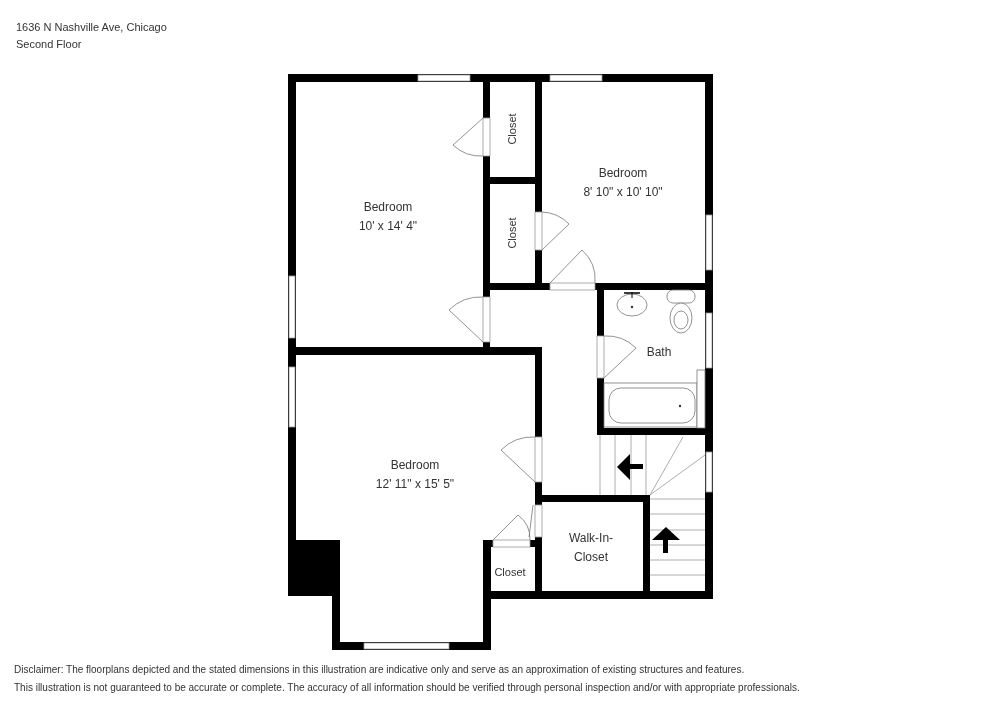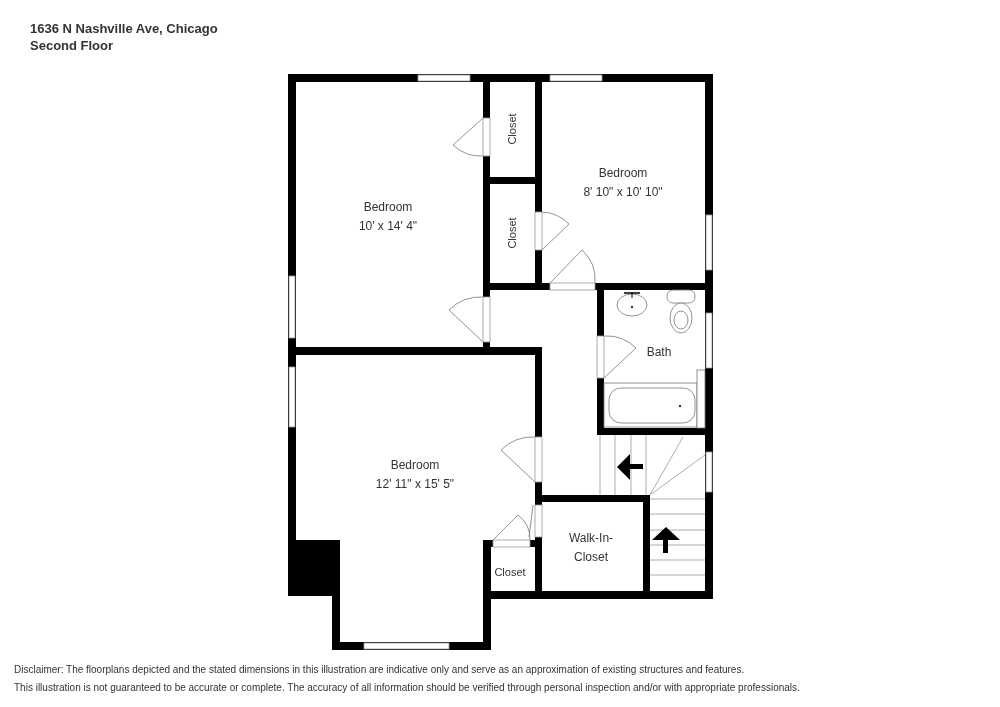--- a/index.html
+++ b/index.html
@@ -1,18 +1,18 @@
 <!DOCTYPE html>
 <html><head>
 <meta charset="utf-8">
 <style>
   html, body { margin: 0; padding: 0; background: #ffffff; }
   body { width: 1000px; height: 707px; position: relative; overflow: hidden;
          font-family: "Liberation Sans", sans-serif; color: #333; }
-  .hdr { position: absolute; left: 30px; font-size: 13px; color: #333; font-weight: bold; }
+  .hdr { position: absolute; left: 16px; font-size: 11px; color: #333; }
   .hdr.addr { top: 21px; }
   .hdr.floor { top: 38px; }
   .disc { position: absolute; left: 14px; font-size: 10px; color: #333; white-space: nowrap; }
   .disc.l1 { top: 664px; }
   .disc.l2 { top: 682px; }
   svg.plan { position: absolute; left: 0; top: 0; }
   .room-label { font-family: "Liberation Sans", sans-serif; font-size: 12px; fill: #333; text-anchor: middle; }
   .room-label-sm { font-family: "Liberation Sans", sans-serif; font-size: 11px; fill: #333; text-anchor: middle; }
   .wall { fill: #000; }
   .win { fill: #fff; stroke: #999; stroke-width: 0.8; }

